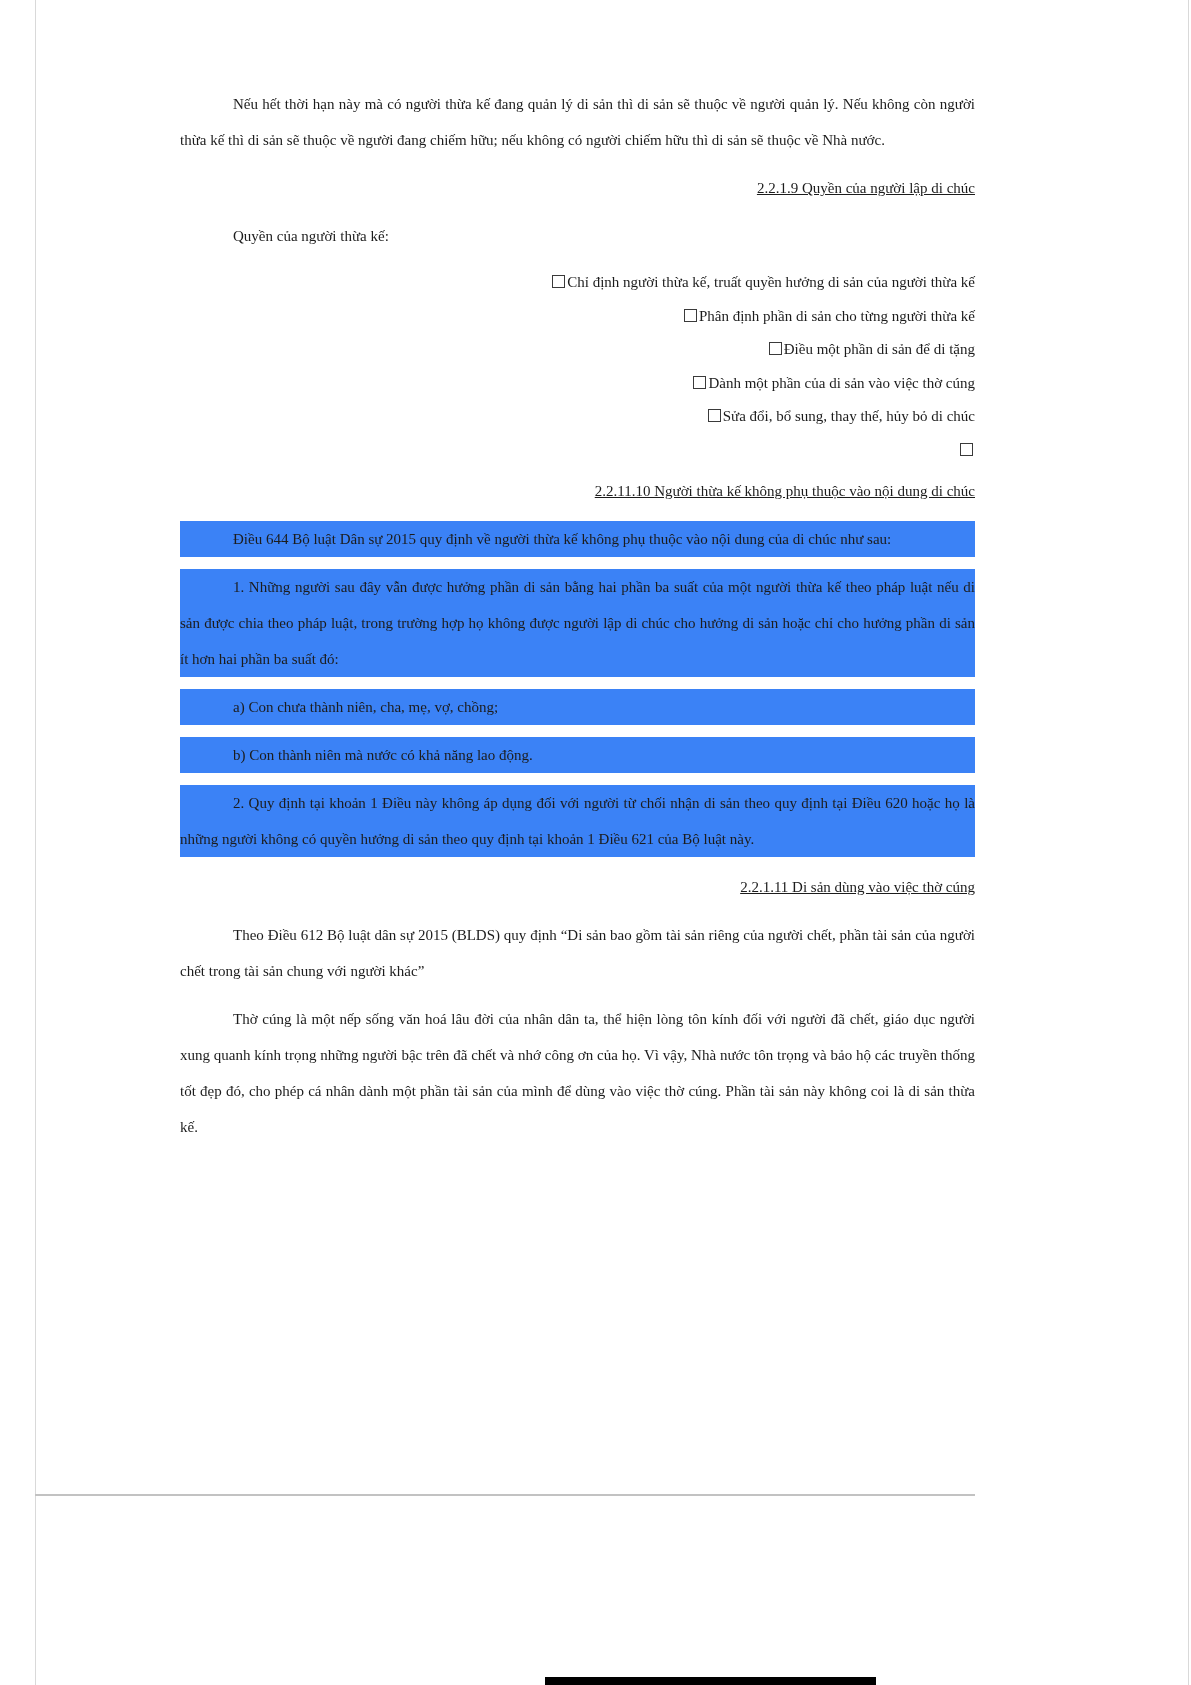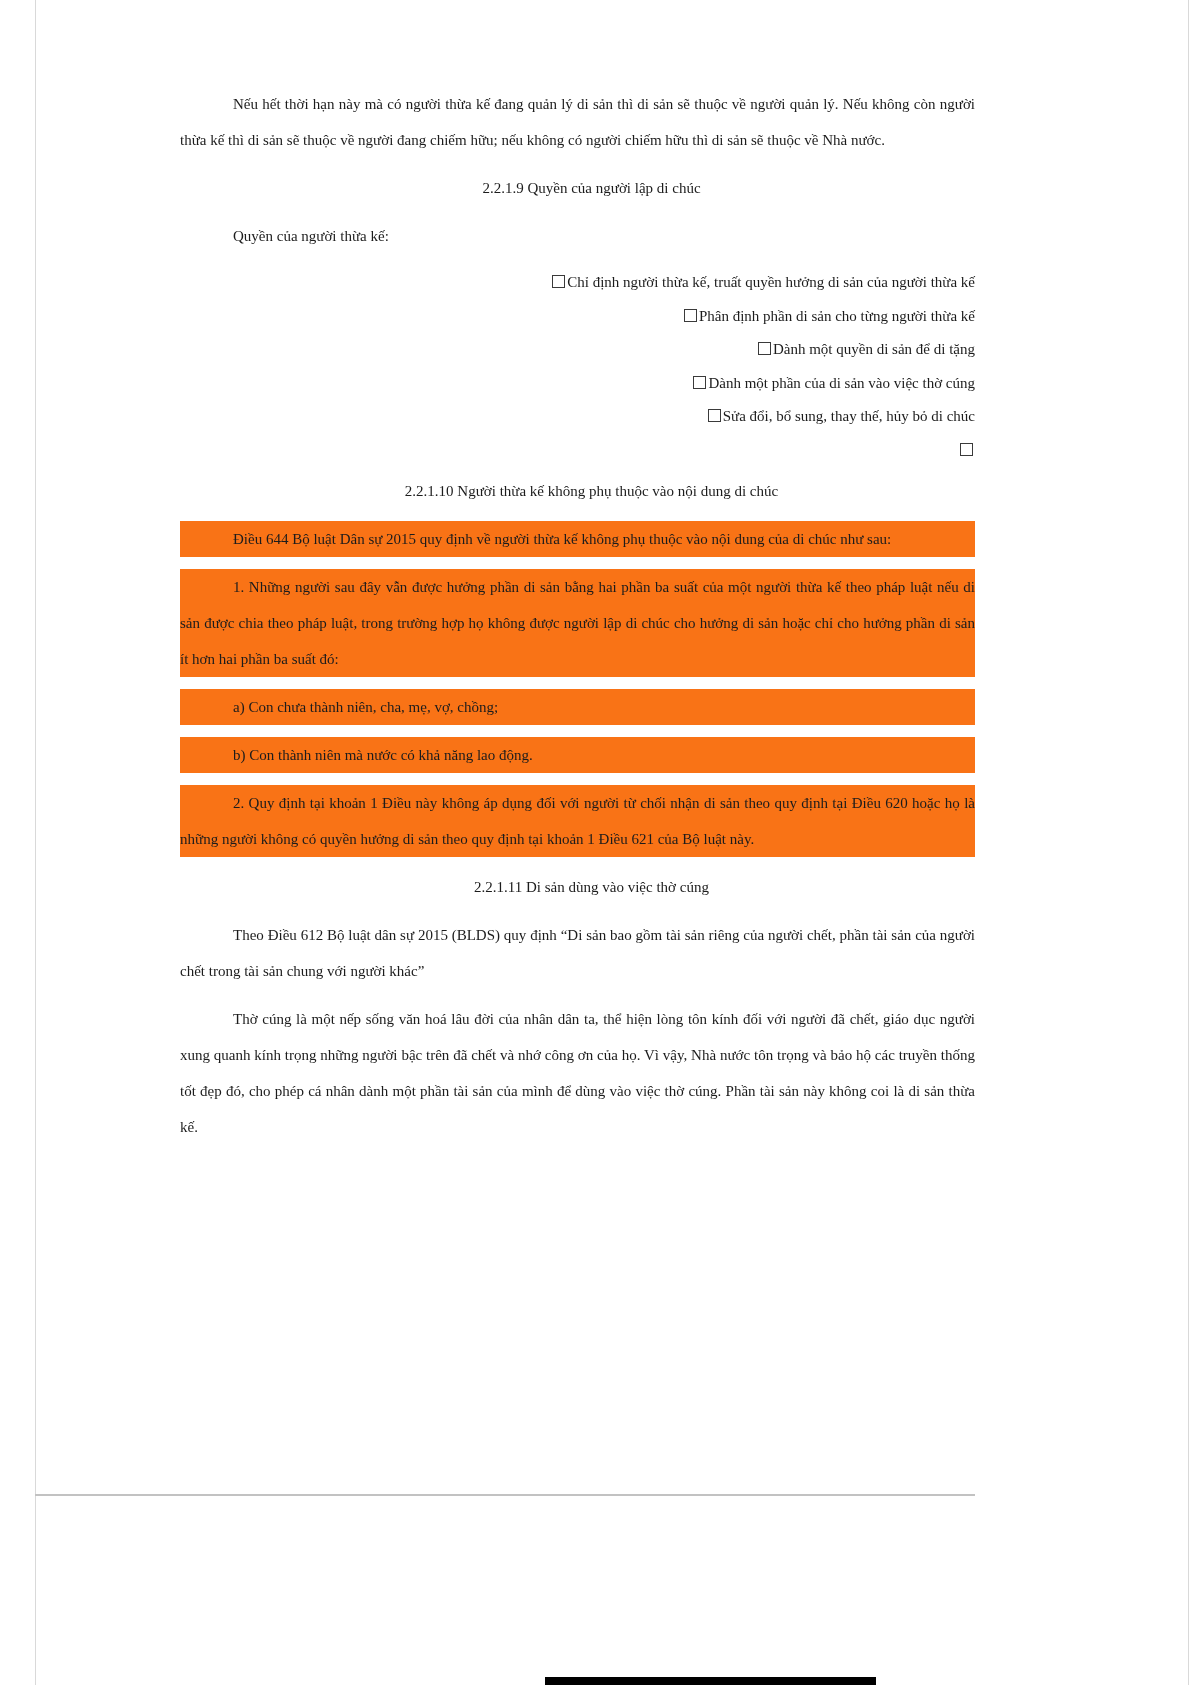--- a/index.html
+++ b/index.html
@@ -31,39 +31,40 @@
     line-height: 36px;
     text-align: justify;
   }
   .content p {
     margin: 0 0 12px 0;
     text-indent: 53px;
   }
   .content p.heading {
     margin: 6px 0 12px 28px;
     text-indent: 0;
-    text-align: center;
+    text-align: right;
+    text-decoration: underline;
   }
   .bullet-list {
     margin: 2px 0 6px 85px;
   }
   .bullet-item {
     line-height: 33.5px;
     text-align: right;
   }
   .bullet-box {
     display: inline-block;
     width: 13px;
     height: 13px;
     border: 1.5px solid #3a3a3a;
     margin-right: 2px;
     vertical-align: -1px;
     box-sizing: border-box;
   }
-  .shaded { background: #f97316; }
+  .shaded { background: #3b82f6; }
 
   .footer-rule {
     position: absolute;
     left: 35px;
     top: 1494px;
     width: 940px;
     height: 2px;
     background: #c2c2c2;
   }
   .bottom-bar {
@@ -85,27 +86,27 @@
 
   <p>Nếu hết thời hạn này mà có người thừa kế đang quản lý di sản thì di sản sẽ thuộc về người quản lý. Nếu không còn người thừa kế thì di sản sẽ thuộc về người đang chiếm hữu; nếu không có người chiếm hữu thì di sản sẽ thuộc về Nhà nước.</p>
 
   <p class="heading">2.2.1.9 Quyền của người lập di chúc</p>
 
   <p>Quyền của người thừa kế:</p>
 
   <div class="bullet-list">
     <div class="bullet-item"><span class="bullet-box"></span><span>Chỉ định người thừa kế, truất quyền hưởng di sản của người thừa kế</span></div>
     <div class="bullet-item"><span class="bullet-box"></span><span>Phân định phần di sản cho từng người thừa kế</span></div>
-    <div class="bullet-item"><span class="bullet-box"></span><span>Dành một quyền di sản để di tặng</span></div>
+    <div class="bullet-item"><span class="bullet-box"></span><span>Điều một phần di sản để di tặng</span></div>
     <div class="bullet-item"><span class="bullet-box"></span><span>Dành một phần của di sản vào việc thờ cúng</span></div>
     <div class="bullet-item"><span class="bullet-box"></span><span>Sửa đổi, bổ sung, thay thế, hủy bỏ di chúc</span></div>
     <div class="bullet-item"><span class="bullet-box"></span></div>
   </div>
 
-  <p class="heading">2.2.1.10 Người thừa kế không phụ thuộc vào nội dung di chúc</p>
+  <p class="heading">2.2.11.10 Người thừa kế không phụ thuộc vào nội dung di chúc</p>
 
   <p class="shaded">Điều 644 Bộ luật Dân sự 2015 quy định về người thừa kế không phụ thuộc vào nội dung của di chúc như sau:</p>
 
   <p class="shaded">1. Những người sau đây vẫn được hưởng phần di sản bằng hai phần ba suất của một người thừa kế theo pháp luật nếu di sản được chia theo pháp luật, trong trường hợp họ không được người lập di chúc cho hưởng di sản hoặc chỉ cho hưởng phần di sản ít hơn hai phần ba suất đó:</p>
 
   <p class="shaded">a) Con chưa thành niên, cha, mẹ, vợ, chồng;</p>
 
   <p class="shaded">b) Con thành niên mà nước có khả năng lao động.</p>
 
   <p class="shaded">2. Quy định tại khoản 1 Điều này không áp dụng đối với người từ chối nhận di sản theo quy định tại Điều 620 hoặc họ là những người không có quyền hưởng di sản theo quy định tại khoản 1 Điều 621 của Bộ luật này.</p>

